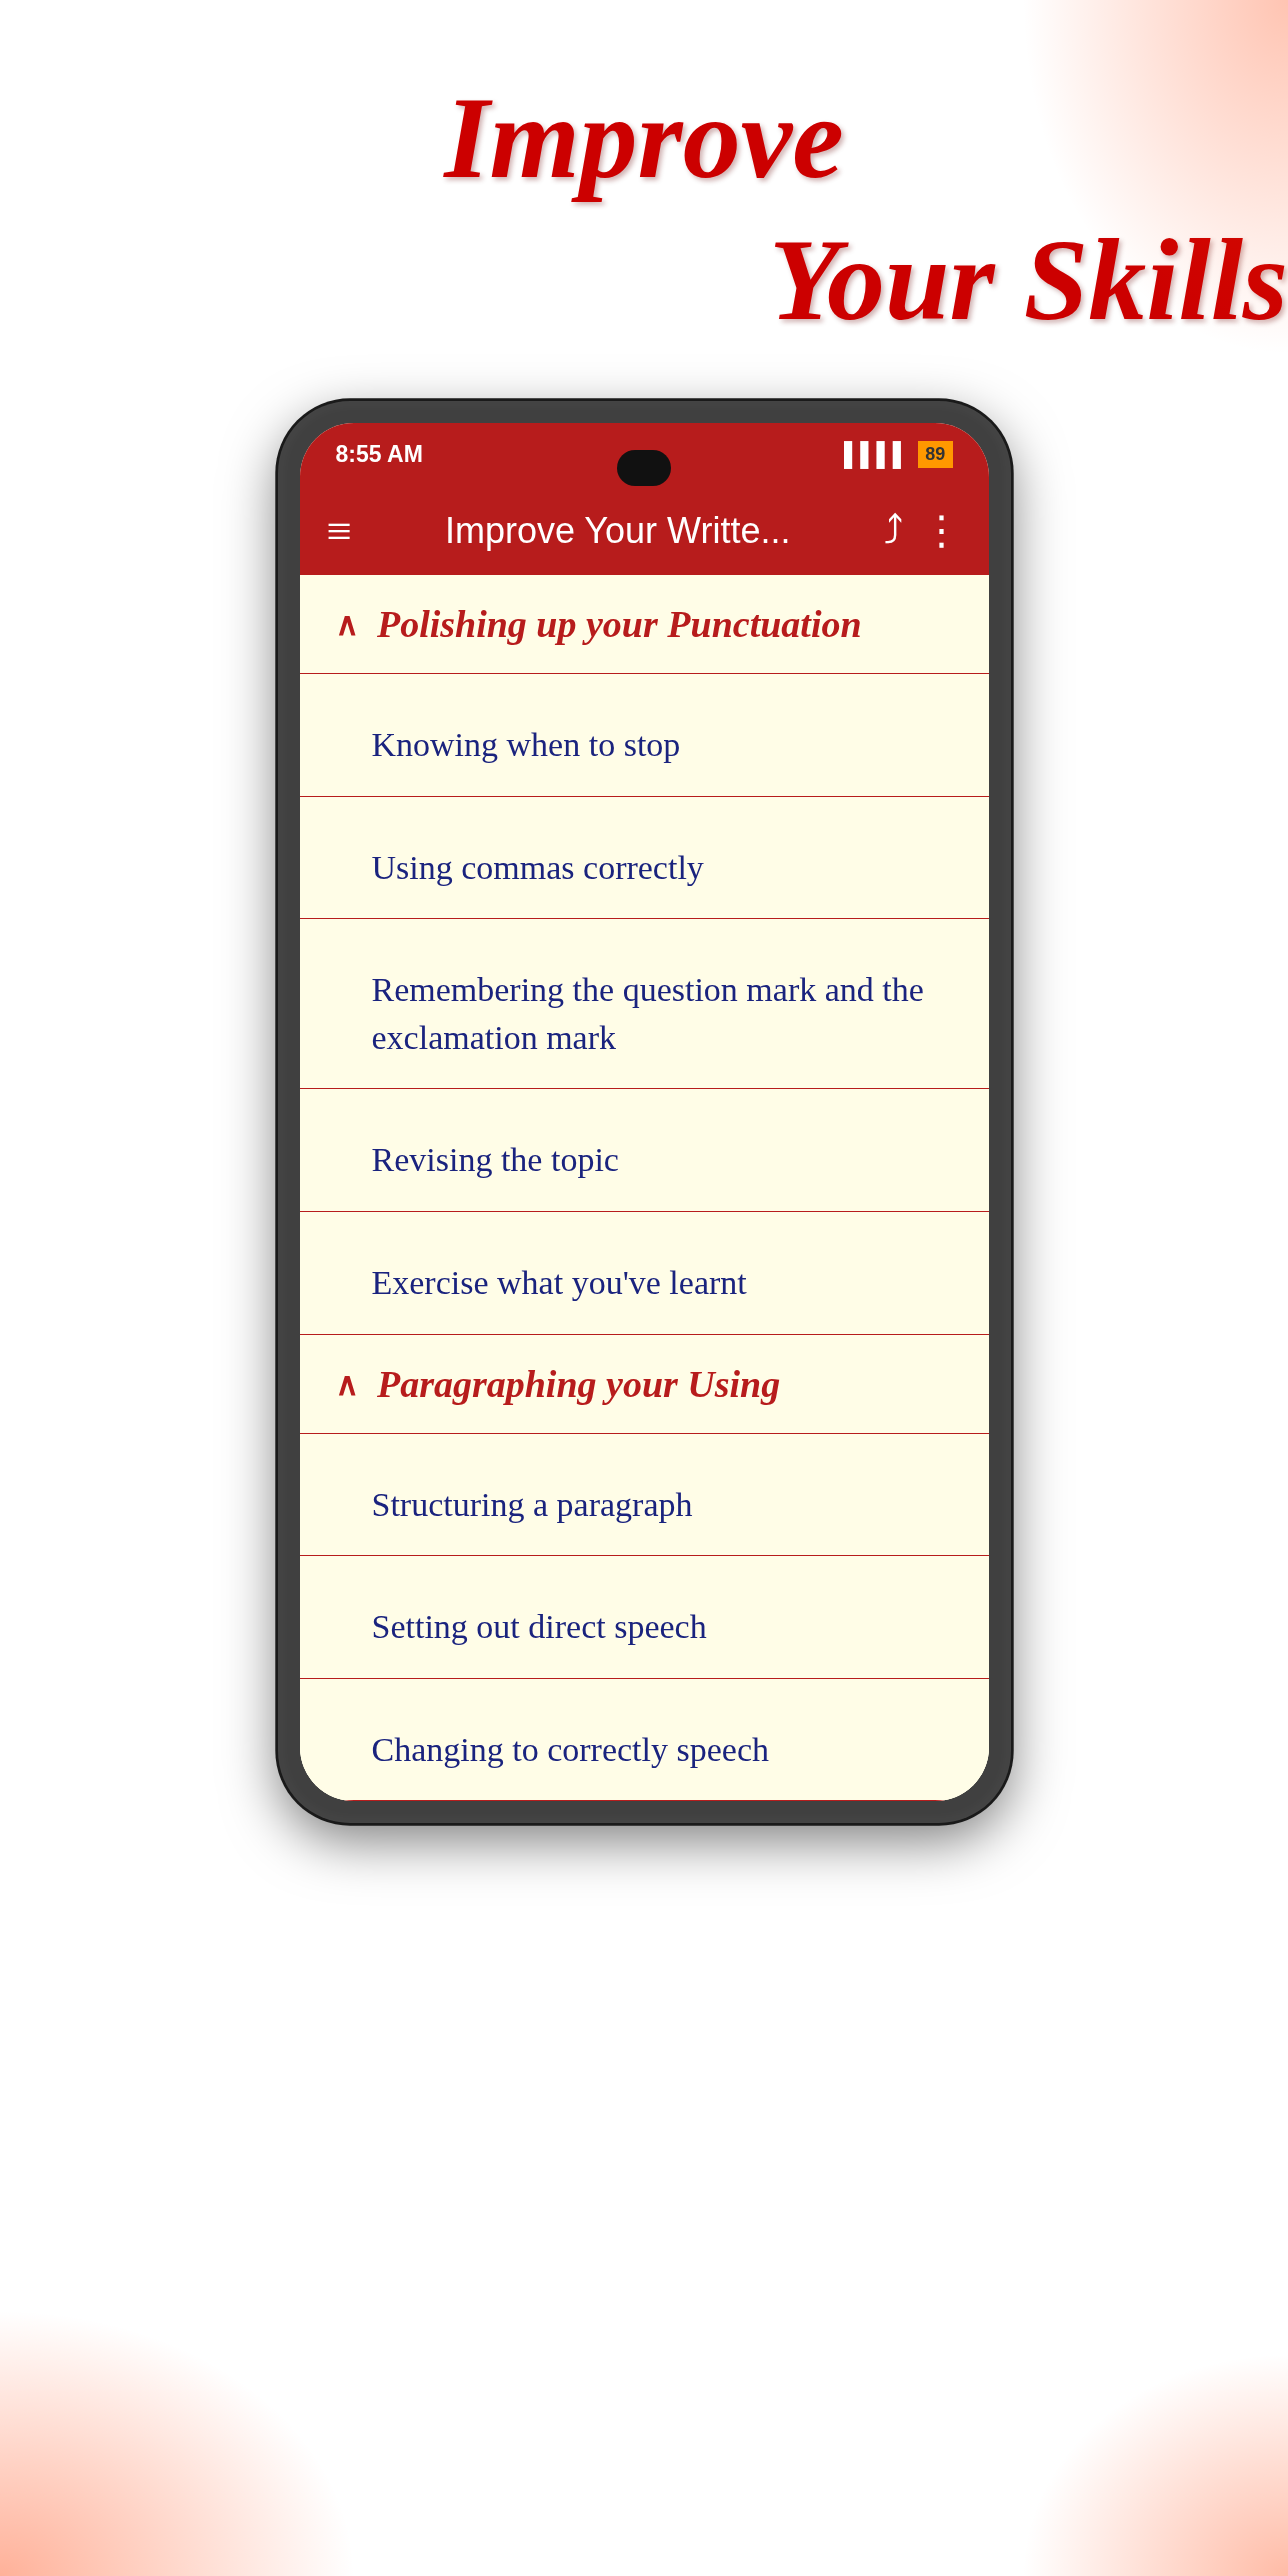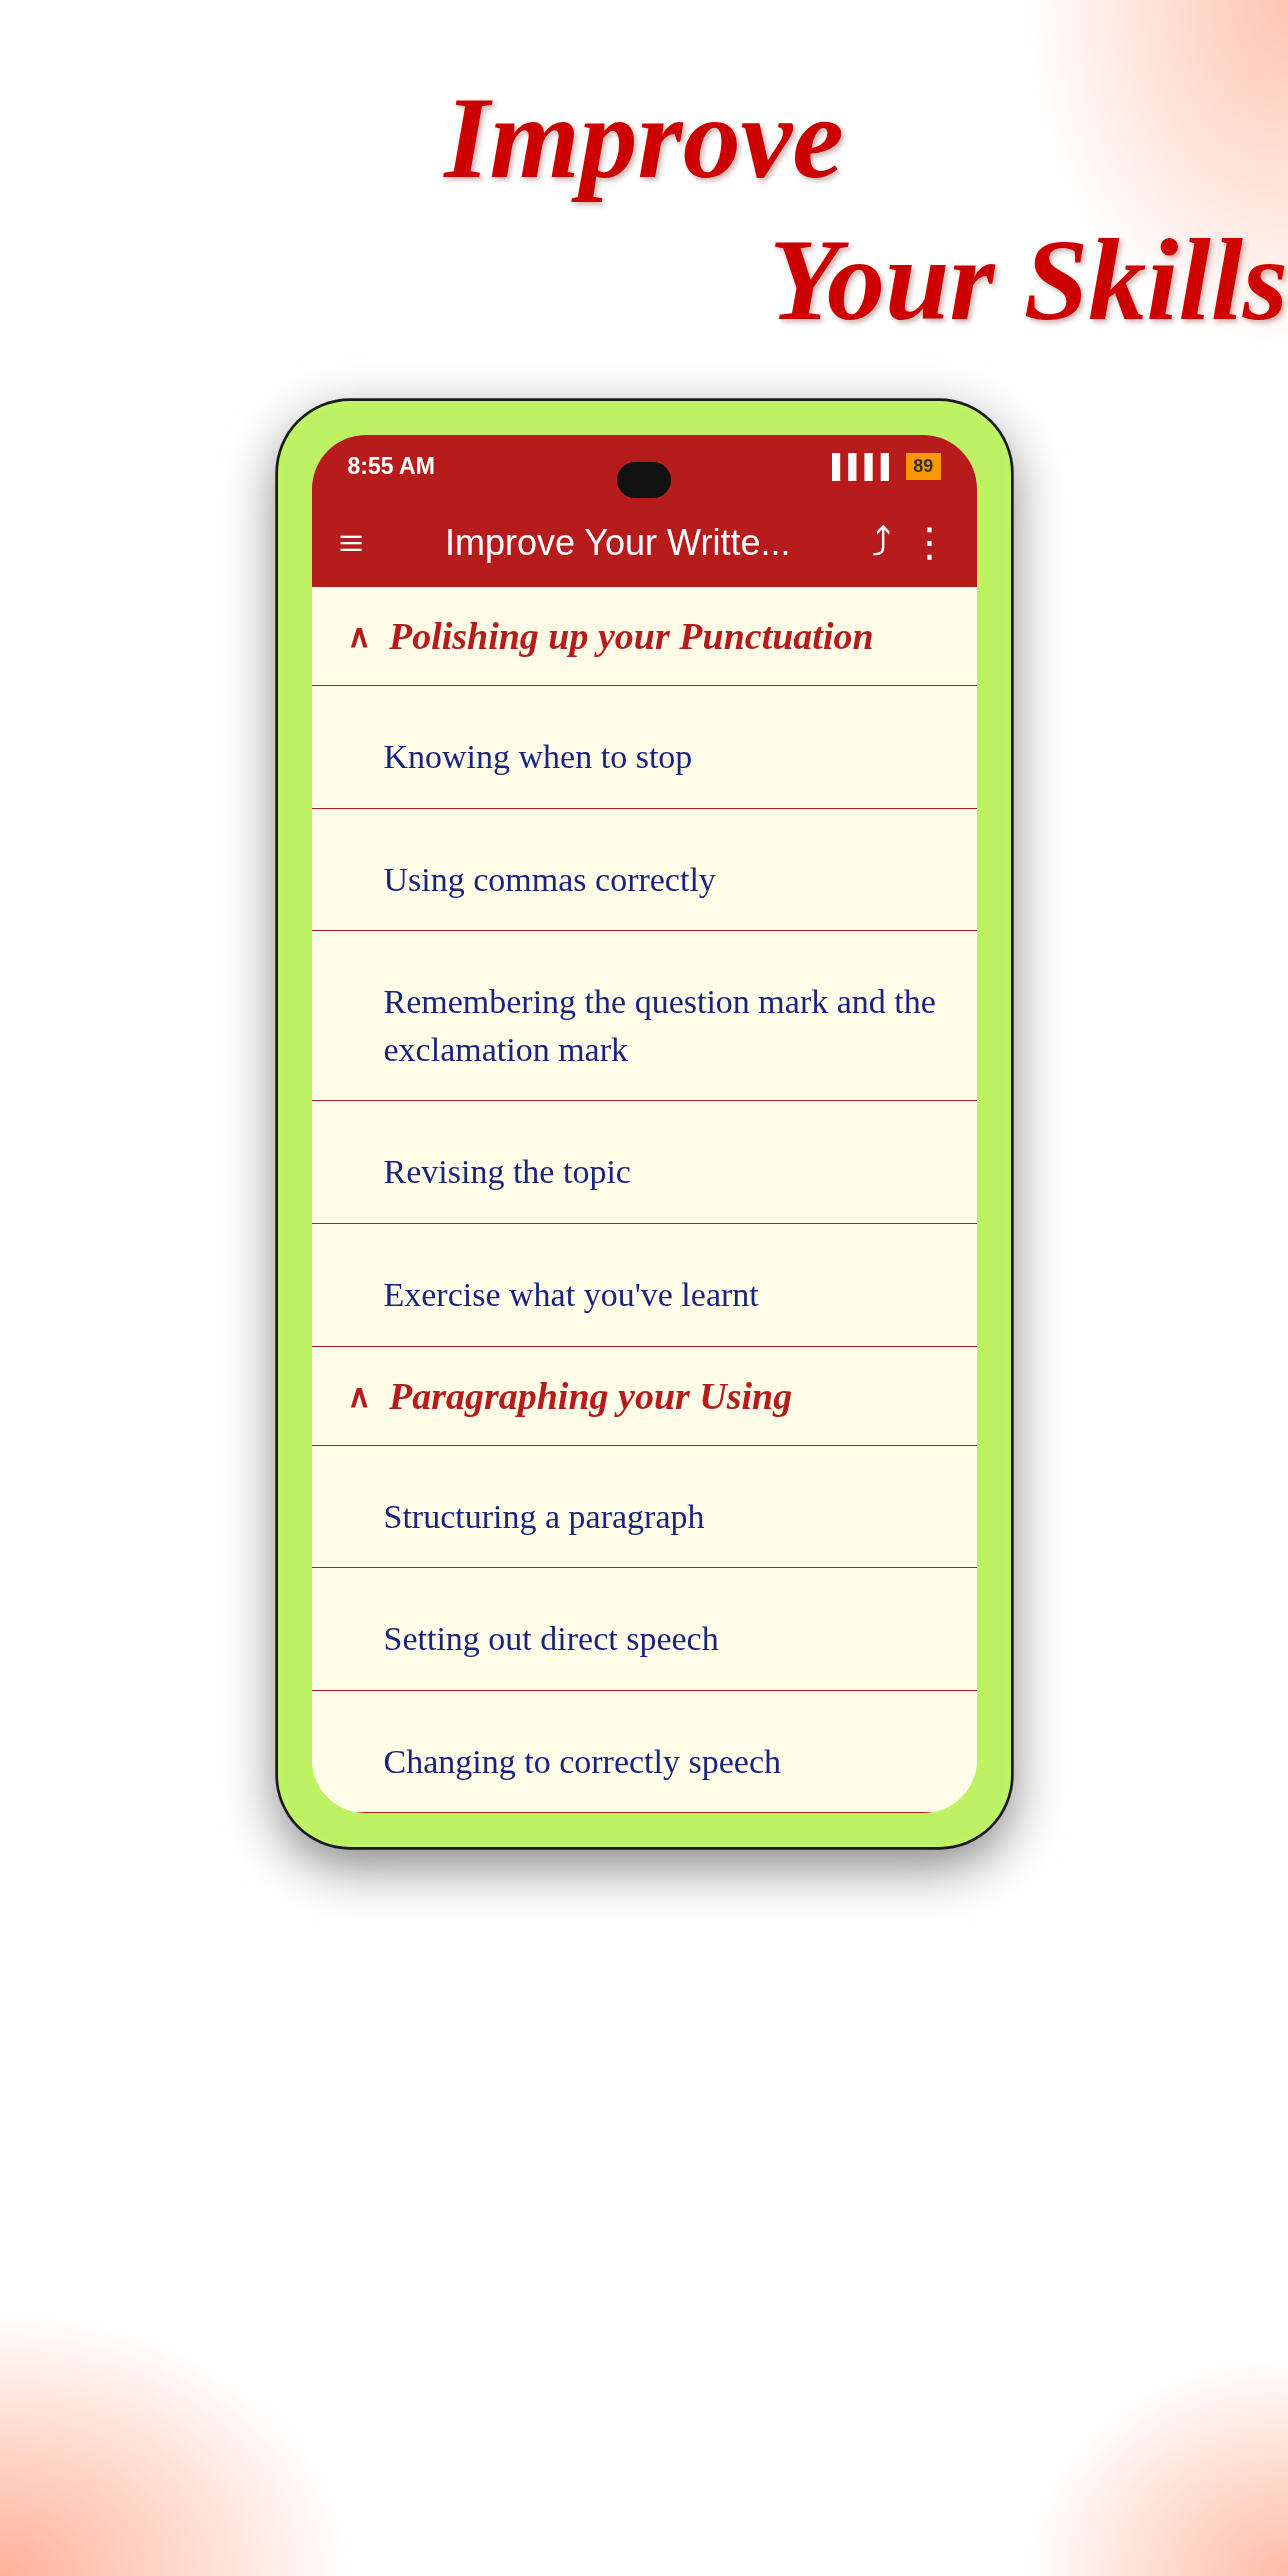--- a/index.html
+++ b/index.html
@@ -89,23 +89,23 @@
 
     
     .phone-container {
       position: relative;
       width: 733px;
       margin: 0 auto;
       margin-top: 18px;
     }
 
     .phone-frame {
-      background: #bef264;
+      background: #404040;
       border-radius: 72px;
-      padding: 34px;
+      padding: 22px;
       box-shadow:
         0 0 0 2.7px #1a1a1a,
         0 18px 54px rgba(0,0,0,0.5),
         inset 0 0 18px rgba(255,255,255,0.05);
       position: relative;
     }
 
     .phone-screen {
       background: #fffde7;
       border-radius: 54px;

